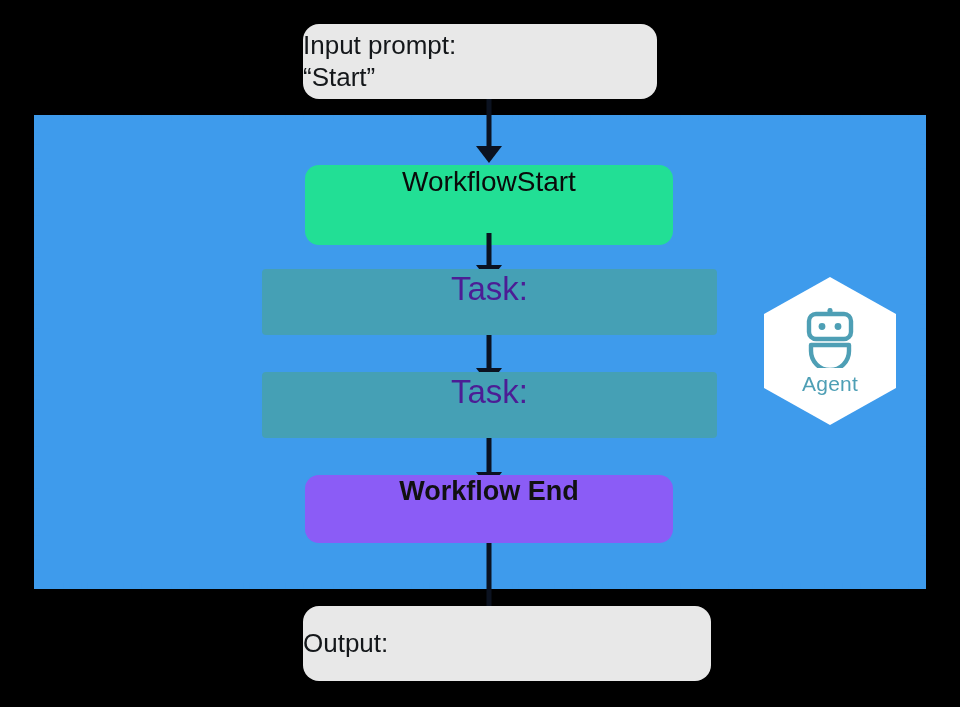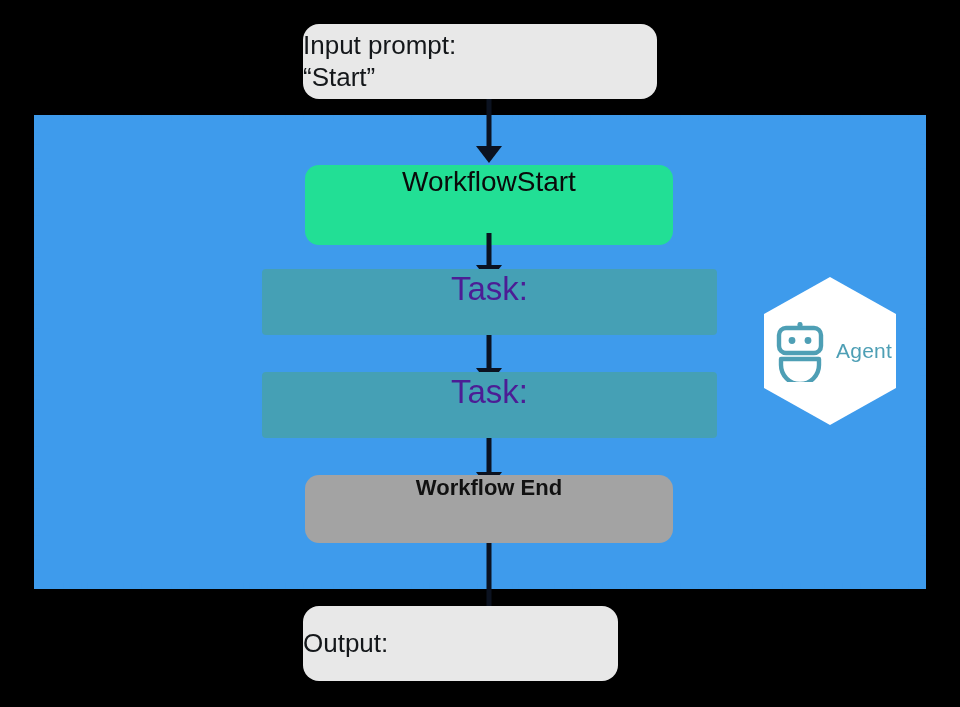--- a/index.html
+++ b/index.html
@@ -62,23 +62,23 @@
   }
 
   .task-box {
     background: #45A0B5;
     color: #4c1d95;
     font-size: 33px;
     border-radius: 4px;
   }
 
   .end-box {
-    background: #a3a3a3;
+    background: #8b5cf6;
     color: #111111;
-    font-size: 22px;
+    font-size: 27px;
     font-weight: 700;
   }
 
   .mono {
     font-family: "DejaVu Sans Mono", "Liberation Mono", monospace;
     letter-spacing: -0.3px;
   }
   .sans { font-family: "Liberation Sans", sans-serif; }
 
   
@@ -117,21 +117,21 @@
   .hex {
     position: absolute;
     inset: 0;
     background: #FFFFFF;
     clip-path: polygon(50% 0%, 100% 25%, 100% 75%, 50% 100%, 0% 75%, 0% 25%);
   }
   .agent-inner {
     position: absolute;
     inset: 0;
     display: flex;
-    flex-direction: row;
+    flex-direction: column;
     align-items: center;
     justify-content: center;
     gap: 4px;
   }
   .robot-icon { display: block; }
   .agent-label {
     font-size: 21px;
     color: #4E9FB5;
     font-family: "Liberation Sans", sans-serif;
     letter-spacing: 0.2px;
@@ -183,21 +183,21 @@
   </div>
 
   <div class="node end-box" style="left:305px; top:475px; width:368px; height:68px;">
     <span>Workflow End</span>
   </div>
 
   <div class="conn" style="left:489px; top:543px;">
     <div class="stem" style="height:67px;"></div>
   </div>
 
-  <div class="node io-box" style="left:303px; top:606px; width:315px; height:75px;">
+  <div class="node io-box" style="left:303px; top:606px; width:408px; height:75px;">
     <span class="line">Output:</span>
   </div>
 
   <div class="agent-badge">
     <div class="hex"></div>
     <div class="agent-inner">
       <svg class="robot-icon" width="64" height="62" viewBox="0 0 64 62" fill="none">
 
         <rect x="29.5" y="2" width="5" height="6" rx="2.2" fill="#4E9FB5"></rect>
 

